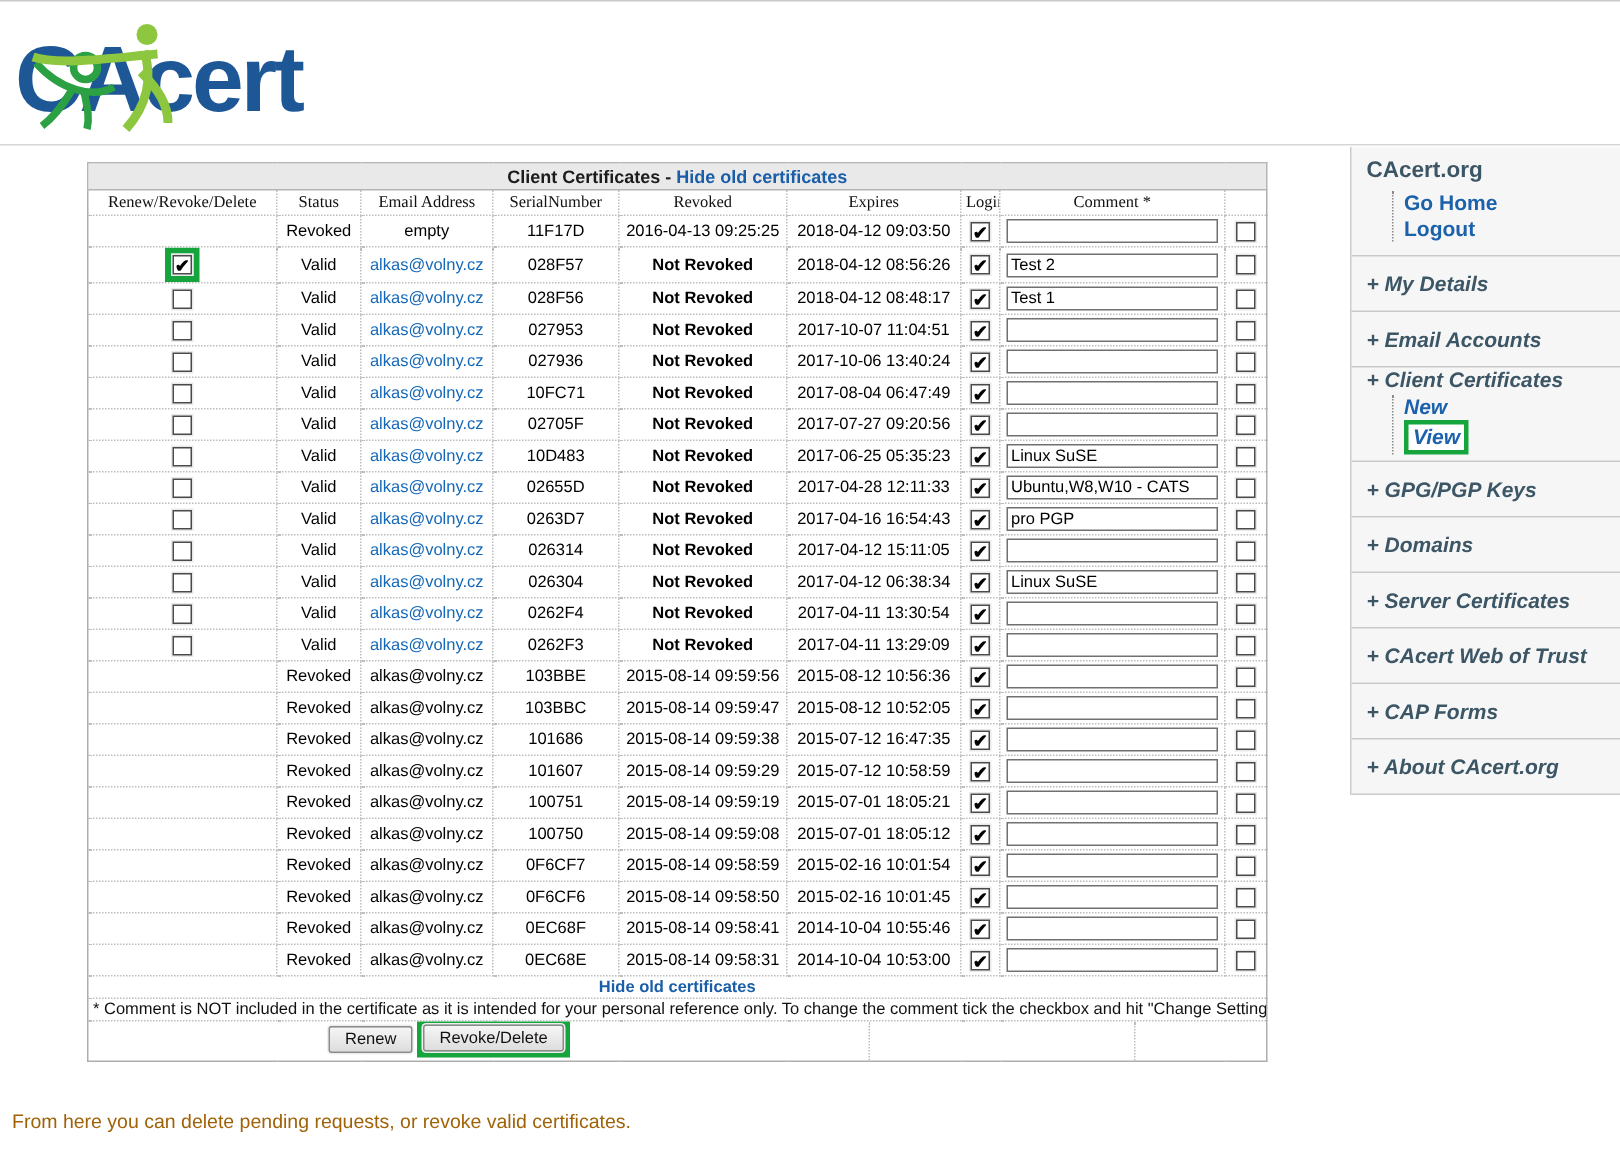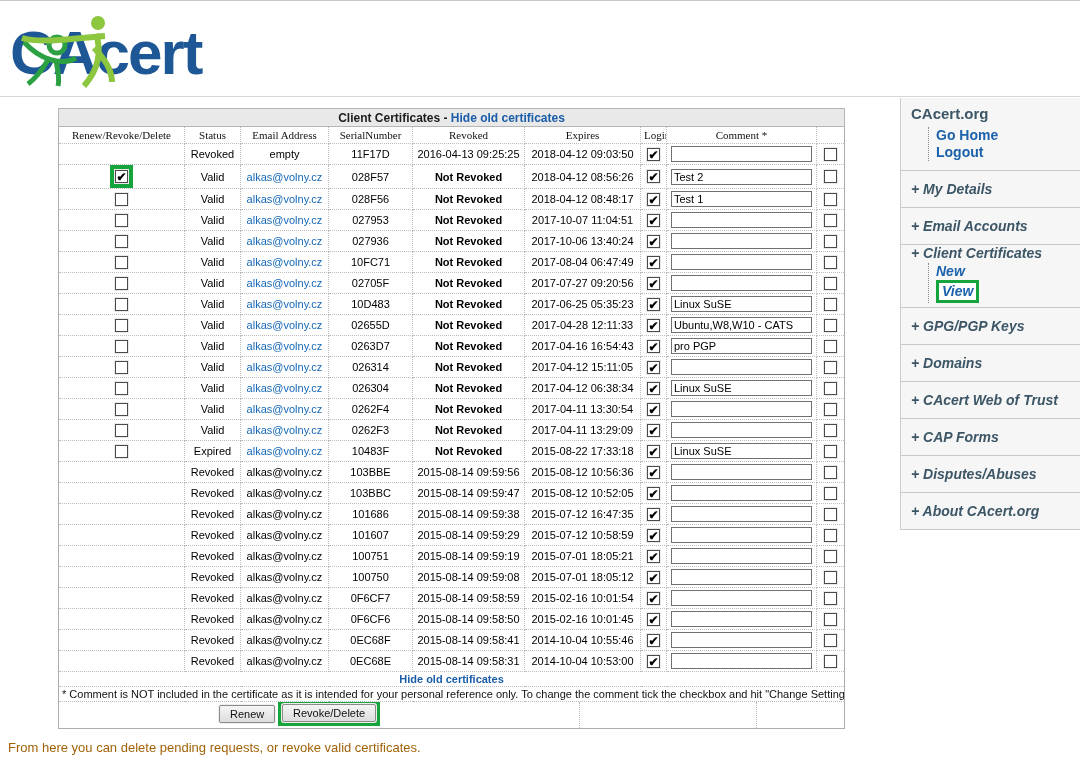--- a/index.html
+++ b/index.html
@@ -274,31 +274,20 @@
           <td>Valid</td>
           <td><a class="maillink">alkas@volny.cz</a></td>
           <td>0262F3</td>
           <td class="bold">Not Revoked</td>
           <td>2017-04-11 13:29:09</td>
           <td><span class="cb">✔</span></td>
           <td><input class="comment-input" type="text" style=""></td>
           <td><span class="cb"></span></td>
         </tr>
         <tr>
-          <td><span class="cb"></span></td>
-          <td>Expired</td>
-          <td><a class="maillink">alkas@volny.cz</a></td>
-          <td>10483F</td>
-          <td class="bold">Not Revoked</td>
-          <td>2015-08-22 17:33:18</td>
-          <td><span class="cb">✔</span></td>
-          <td><input class="comment-input" type="text" value="Linux SuSE" style=""></td>
-          <td><span class="cb"></span></td>
-        </tr>
-        <tr>
           <td></td>
           <td>Revoked</td>
           <td>alkas@volny.cz</td>
           <td>103BBE</td>
           <td>2015-08-14 09:59:56</td>
           <td>2015-08-12 10:56:36</td>
           <td><span class="cb">✔</span></td>
           <td><input class="comment-input" type="text" style=""></td>
           <td><span class="cb"></span></td>
         </tr>
@@ -448,27 +437,27 @@
           <div><span class="sb-hl"><a>View</a></span></div>
         </div>
       </div>
       <div class="sb-section">
         <div class="sb-label">+ GPG/PGP Keys</div>
       </div>
       <div class="sb-section">
         <div class="sb-label">+ Domains</div>
       </div>
       <div class="sb-section">
+        <div class="sb-label">+ Server Certificates</div>
+      </div>
+      <div class="sb-section">
         <div class="sb-label">+ CAcert Web of Trust</div>
       </div>
       <div class="sb-section">
         <div class="sb-label">+ CAP Forms</div>
-      </div>
-      <div class="sb-section">
-        <div class="sb-label">+ Disputes/Abuses</div>
       </div>
       <div class="sb-section">
         <div class="sb-label">+ About CAcert.org</div>
       </div>
     </div>
 </div>
 
 <div class="footer-text">From here you can delete pending requests, or revoke valid certificates.</div>
 
 </body></html>

